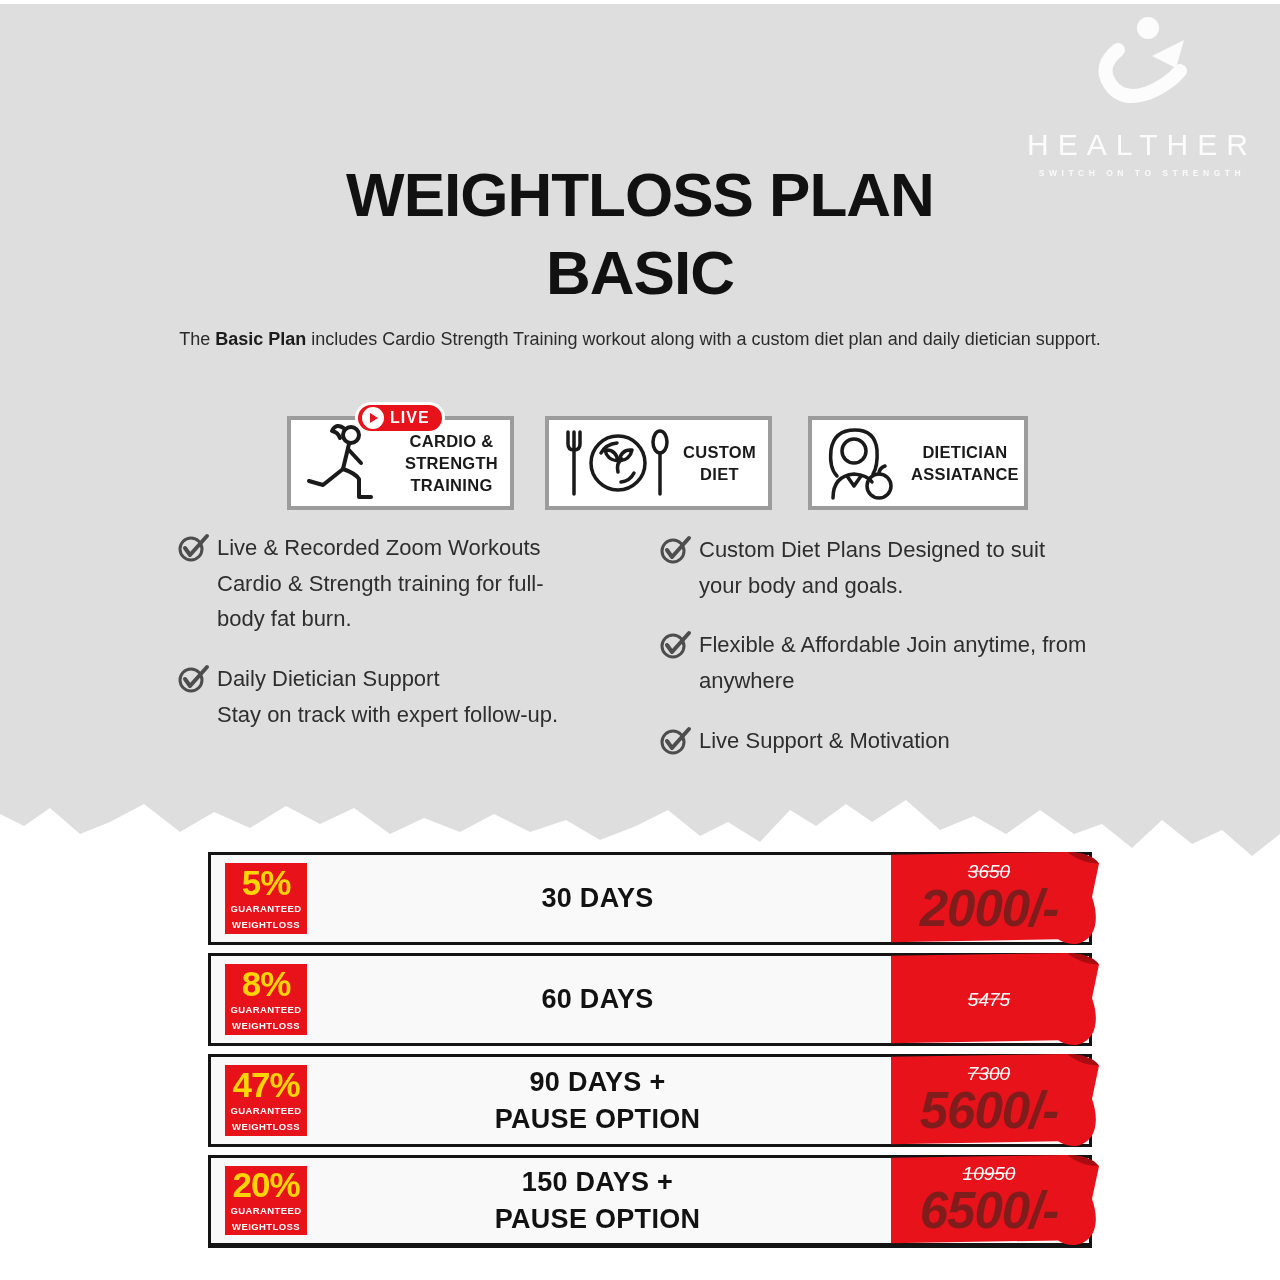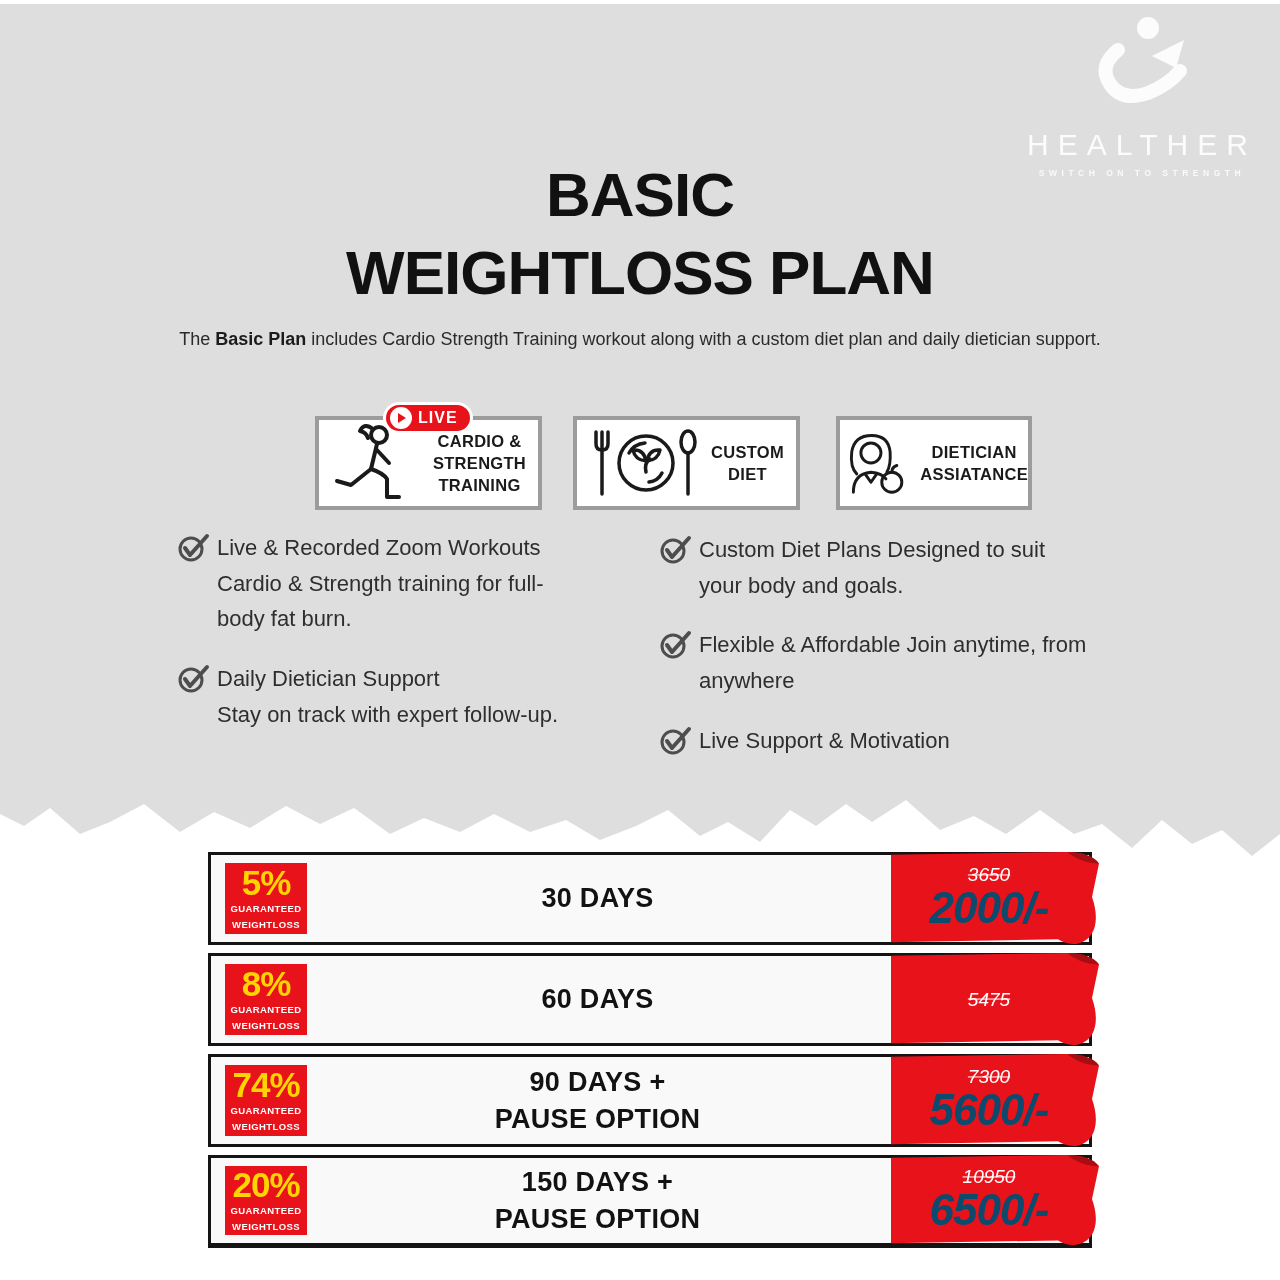--- a/index.html
+++ b/index.html
@@ -18,24 +18,24 @@
 
   
   .title{position:absolute;top:152px;left:0;width:1280px;text-align:center;color:#111111;
          font-weight:900;font-size:62px;line-height:1.25;letter-spacing:-1px;}
   .subtitle{position:absolute;top:322px;left:90px;width:1100px;text-align:center;
             font-size:18px;line-height:1.55;color:#2b2b2b;}
   .subtitle b{font-weight:700;color:#1c1c1c;}
 
   
   .badge{position:absolute;top:412px;height:94px;background:#ffffff;border:4px solid #9c9c9c;
-         box-sizing:border-box;display:flex;align-items:center;justify-content:center;gap:10px;margin-left:28px;}
+         box-sizing:border-box;display:flex;align-items:center;justify-content:center;gap:10px;}
   .badge-1{left:287px;width:227px;}
   .badge-2{left:545px;width:227px;}
-  .badge-3{left:808px;width:196px;}
+  .badge-3{left:808px;width:220px;}
   .badge-label{font-size:16.5px;font-weight:700;color:#1a1a1a;line-height:1.35;text-align:center;white-space:pre-line;letter-spacing:.3px;}
   .live-pill{position:absolute;top:-18px;left:64px;height:32px;background:#e8121b;border:3px solid #ffffff;
              border-radius:18px;display:flex;align-items:center;padding:0 12px 0 4px;gap:6px;box-sizing:border-box;}
   .live-dot{width:22px;height:22px;border-radius:50%;background:#ffffff;display:flex;align-items:center;justify-content:center;}
   .live-dot svg{display:block;}
   .live-text{color:#ffffff;font-weight:700;font-size:16px;letter-spacing:1px;}
 
   
   .features-col{position:absolute;list-style:none;margin:0;padding:0;}
   .features-left{top:526px;left:178px;width:440px;}
@@ -51,21 +51,21 @@
   .pct-badge{position:absolute;left:14px;top:8px;bottom:8px;width:82px;background:#e8121b;
              display:flex;flex-direction:column;align-items:center;justify-content:center;}
   .pct-num{color:#ffd400;font-size:35px;font-weight:900;letter-spacing:-1px;line-height:1;}
   .pct-small{color:#ffffff;font-size:9.5px;font-weight:700;letter-spacing:.4px;margin-top:3px;line-height:1.35;}
   .duration{position:absolute;left:110px;right:215px;top:0;bottom:0;display:flex;align-items:center;justify-content:center;
             font-size:27px;font-weight:700;color:#121212;text-align:center;line-height:1.35;white-space:pre-line;letter-spacing:.3px;}
   .ribbon{position:absolute;right:-14px;top:-4px;width:212px;height:calc(100% + 8px);font-style:italic;}
   .ribbon svg{position:absolute;top:0;left:0;width:100%;height:100%;}
   .ribbon-txt{position:absolute;left:18px;right:34px;top:50%;transform:translateY(-50%);text-align:center;}
   .was{display:block;color:#ffffff;font-size:19px;font-weight:400;text-decoration:line-through;line-height:1.1;}
-  .price{display:block;color:#0c4a6e;font-size:44px;font-weight:900;letter-spacing:-1px;line-height:1.05;}
+  .price{display:block;color:#7f1d1d;font-size:51px;font-weight:900;letter-spacing:-1px;line-height:1.05;}
 </style>
 </head>
 <body>
 
 <div class="canvas">
 
   <div class="gray-top"></div>
 
   <svg class="torn" viewBox="0 0 1280 90" preserveAspectRatio="none" aria-hidden="true">
     <path fill="#dedede" d="M0 0 H1280 V60 L1252 82 L1222 56 L1192 70 L1162 46 L1132 74 L1102 50 L1074 60 L1040 36 L1006 60 L974 42 L940 56 L906 26 L872 48 L846 30 L816 52 L790 36 L760 68 L728 48 L700 62 L668 36 L636 52 L600 66 L566 46 L530 58 L494 40 L460 58 L424 44 L390 60 L354 34 L320 50 L286 32 L250 54 L214 38 L180 58 L144 30 L110 48 L80 60 L50 34 L24 52 L0 40 Z"></path>
@@ -75,22 +75,22 @@
     <svg class="logo-icon" width="120" height="112" viewBox="0 0 120 112" aria-hidden="true">
       <circle cx="66" cy="14" r="11" fill="#fcfcfc"></circle>
       <path d="M36 36 q-20 16 -8 34 q12 18 38 9 q20 -8 32 -22" stroke="#fcfcfc" stroke-width="14" fill="none" stroke-linecap="round"></path>
       <path d="M70 42 L102 26 L94 54 Z" fill="#fcfcfc"></path>
     </svg>
     <div class="logo-name">HEALTHER</div>
     <div class="logo-tag">SWITCH ON TO STRENGTH</div>
   </div>
 
   <div class="title">
+    <div>WEIGHTLOSS PLAN</div>
     <div>BASIC</div>
-    <div>WEIGHTLOSS PLAN</div>
   </div>
 
   <div class="subtitle">
     <span>The </span><b>Basic Plan</b><span> includes Cardio Strength Training workout along with a custom diet plan and daily dietician support.</span>
   </div>
 
   <div class="badge badge-1">
     <div class="live-pill">
       <span class="live-dot">
         <svg width="12" height="12" viewBox="0 0 12 12">
@@ -226,21 +226,21 @@
         <path d="M176 1 C186 9 197 13 208 13 C203 5 191 1 176 1 Z" fill="#a80d12"></path>
       </svg>
       <div class="ribbon-txt">
         <span class="was">5475</span>
       </div>
     </div>
   </div>
 
   <div class="price-row row-2">
     <div class="pct-badge">
-      <span class="pct-num">74%</span>
+      <span class="pct-num">47%</span>
       <span class="pct-small">GUARANTEED</span>
       <span class="pct-small">WEIGHTLOSS</span>
     </div>
     <div class="duration">90 DAYS +
 PAUSE OPTION</div>
     <div class="ribbon">
       <svg viewBox="0 0 212 99" preserveAspectRatio="none" aria-hidden="true">
         <path d="M0 4 L176 1 C189 1 200 5 208 13 L201 48 C209 72 204 89 191 95 C182 99 173 96 167 92 L0 95 Z" fill="#e8121b"></path>
         <path d="M176 1 C186 9 197 13 208 13 C203 5 191 1 176 1 Z" fill="#a80d12"></path>
       </svg>

